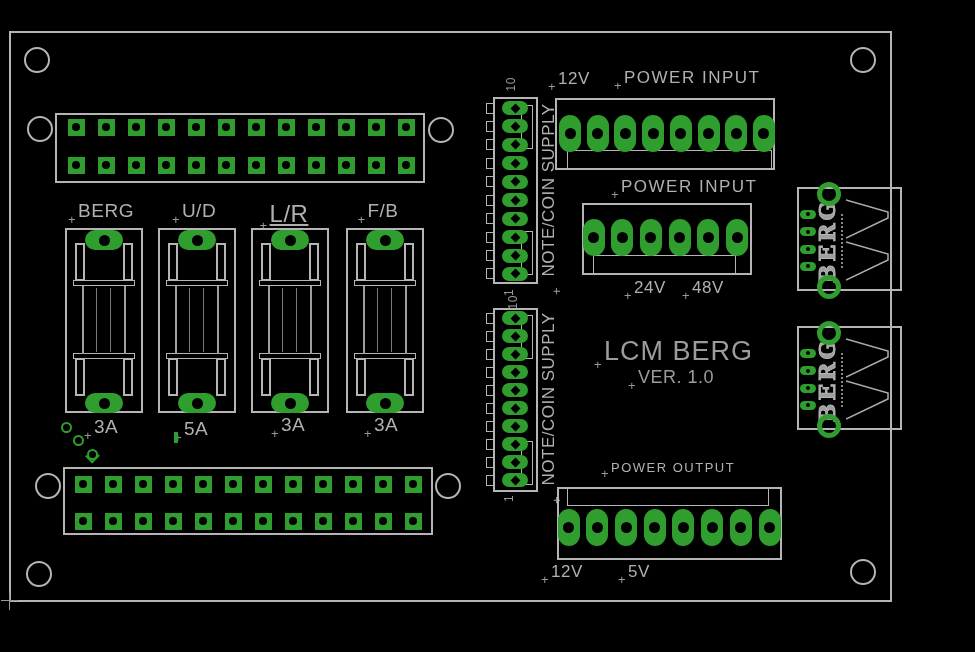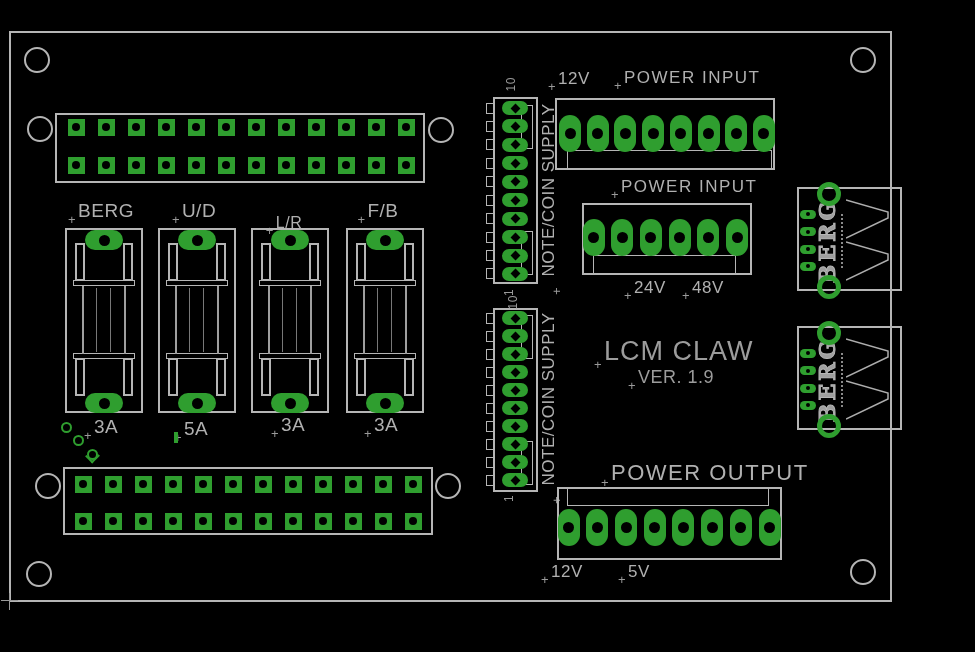--- a/index.html
+++ b/index.html
@@ -45,21 +45,21 @@
   <div class="outline round" style="left:27px;top:116px;width:26px;height:26px;"></div>
   <div class="outline round" style="left:428px;top:117px;width:26px;height:26px;"></div>
 
   <div class="outline" style="left:63px;top:467px;width:370px;height:68px;"></div>
   <div class="outline round" style="left:35px;top:473px;width:26px;height:26px;"></div>
   <div class="outline round" style="left:435px;top:473px;width:26px;height:26px;"></div>
   <div class="chev"></div>
 
   <div class="lbl cc fid" style="left:106px;top:201px;font-size:19px;">BERG</div>
   <div class="lbl cc fid" style="left:199px;top:201px;font-size:19px;">U/D</div>
-  <div class="lbl cc fid" style="left:289px;top:215px;font-size:16px;text-decoration:underline;">L/R</div>
+  <div class="lbl cc fid" style="left:289px;top:201px;font-size:24px;text-decoration:underline;">L/R</div>
   <div class="lbl cc fid" style="left:383px;top:201px;font-size:19px;">F/B</div>
   <div class="lbl cc fid" style="left:106px;top:417px;font-size:19px;">3A</div>
   <div class="lbl cc fid" style="left:196px;top:419px;font-size:19px;">5A</div>
   <div class="lbl cc fid" style="left:293px;top:415px;font-size:19px;">3A</div>
   <div class="lbl cc fid" style="left:386px;top:415px;font-size:19px;">3A</div>
 
   <div class="abs" style="left:61px;top:422px;width:11px;height:11px;border:2.5px solid #2f9e2f;border-radius:50%;box-sizing:border-box;"></div>
   <div class="abs" style="left:73px;top:435px;width:11px;height:11px;border:2.5px solid #2f9e2f;border-radius:50%;box-sizing:border-box;"></div>
   <div class="abs" style="left:87px;top:449px;width:11px;height:11px;border:2.5px solid #2f9e2f;border-radius:50%;box-sizing:border-box;"></div>
   <div class="abs" style="left:174px;top:432px;width:4px;height:11px;background:#2f9e2f;"></div>
@@ -82,24 +82,24 @@
   <div class="lbl fid" style="left:624px;top:69px;font-size:17px;letter-spacing:1.5px;">POWER INPUT</div>
   <div class="outline" style="left:555px;top:98px;width:220px;height:72px;"></div>
   <div class="outline thin" style="left:567px;top:150px;width:205px;height:20px;"></div>
 
   <div class="lbl fid" style="left:621px;top:178px;font-size:17px;letter-spacing:1.5px;">POWER INPUT</div>
   <div class="outline" style="left:582px;top:203px;width:170px;height:72px;"></div>
   <div class="outline thin" style="left:593px;top:255px;width:143px;height:20px;"></div>
   <div class="lbl fid" style="left:634px;top:279px;font-size:17px;">24V</div>
   <div class="lbl fid" style="left:692px;top:279px;font-size:17px;">48V</div>
 
-  <div class="lbl fid" style="left:604px;top:337px;font-size:27px;color:#9c9c9c;letter-spacing:1px;">LCM CLAW</div>
-  <div class="lbl fid" style="left:638px;top:368px;font-size:18px;color:#9c9c9c;">VER. 1.9</div>
-
-  <div class="lbl fid" style="left:611px;top:461px;font-size:22px;letter-spacing:1.5px;">POWER OUTPUT</div>
+  <div class="lbl fid" style="left:604px;top:337px;font-size:27px;color:#9c9c9c;letter-spacing:1px;">LCM BERG</div>
+  <div class="lbl fid" style="left:638px;top:368px;font-size:18px;color:#9c9c9c;">VER. 1.0</div>
+
+  <div class="lbl fid" style="left:611px;top:461px;font-size:13px;letter-spacing:1.5px;">POWER OUTPUT</div>
   <div class="outline" style="left:557px;top:487px;width:225px;height:73px;"></div>
   <div class="outline thin" style="left:567px;top:487px;width:202px;height:19px;"></div>
   <div class="lbl fid" style="left:551px;top:563px;font-size:17px;">12V</div>
   <div class="lbl fid" style="left:628px;top:563px;font-size:17px;">5V</div>
 
   <div class="outline" style="left:797px;top:187px;width:105px;height:104px;"></div>
   <div class="outline" style="left:797px;top:326px;width:105px;height:104px;"></div>
   <div class="berg-lbl" style="left:783px;top:221px;">
     <span class="b-txt">BERG</span>
     <div class="berg-sub"></div>

